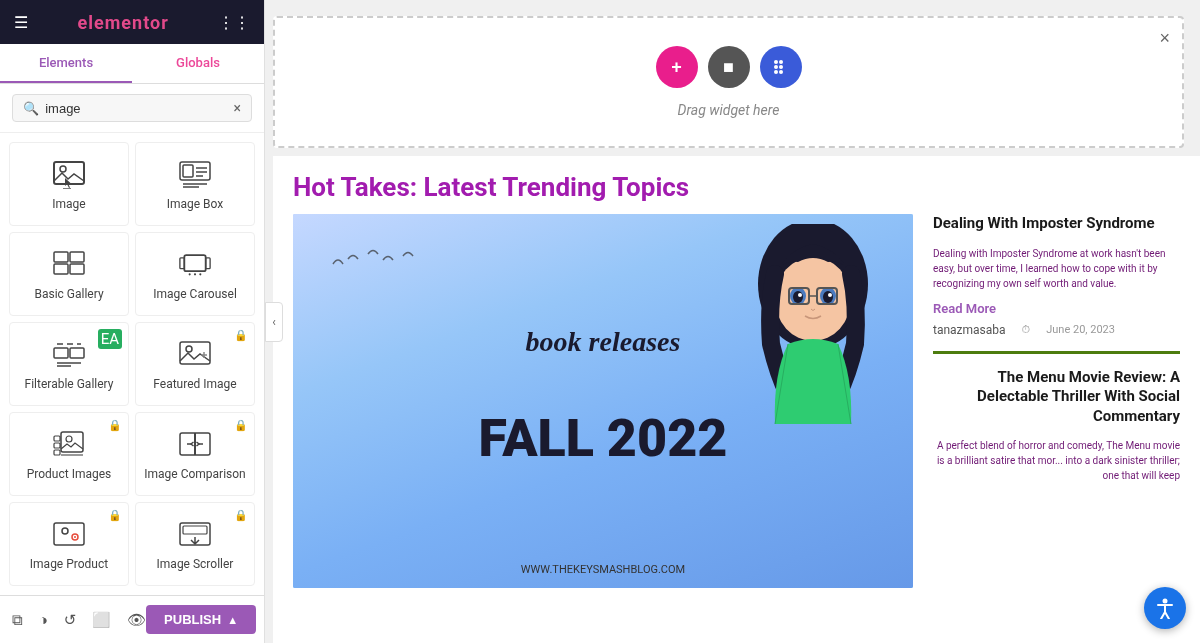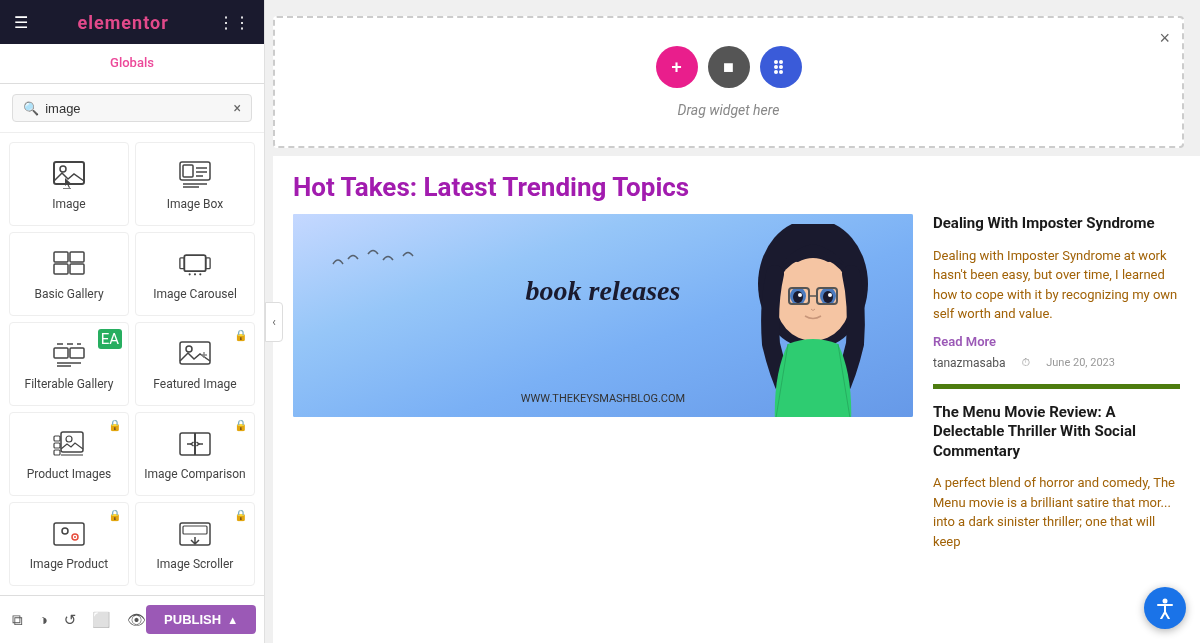--- a/index.html
+++ b/index.html
@@ -271,21 +271,21 @@
       color: #a21caf;
       margin-bottom: 12px;
     }
 
     .blog-main {
       display: flex;
       gap: 0;
     }
     .featured-image-block {
       flex: 0 0 620px;
-      height: 203px;
+      height: 374px;
       overflow: hidden;
       border-radius: 2px;
       background: linear-gradient(135deg, #c9d6ff, #a8edea);
       position: relative;
     }
     .featured-image-block .img-placeholder {
       width: 100%;
       height: 100%;
       display: flex;
       align-items: center;
@@ -336,34 +336,34 @@
     
     .posts-sidebar {
       flex: 1;
       padding-left: 20px;
       display: flex;
       flex-direction: column;
       gap: 0;
     }
     .post-card {
       padding-bottom: 14px;
-      border-bottom: 5px solid #4d7c0f;
+      border-bottom: 3px solid #4d7c0f;
       margin-bottom: 14px;
     }
-    .post-card:last-child { border-bottom: none; }
+    .post-card:last-child { border-bottom: none; text-align: right; }
     .post-title {
       font-size: 15px;
       font-weight: 700;
       color: #1a1a1a;
       margin-bottom: 7px;
       line-height: 1.3;
     }
     .post-excerpt {
-      font-size: 13px;
-      color: #a16207;
+      font-size: 10px;
+      color: #701a75;
       line-height: 1.5;
       margin-bottom: 7px;
       margin-top: 12px;
     }
     .read-more-link {
       color: #9b59b6;
       font-size: 13px;
       font-weight: 600;
       cursor: pointer;
       text-decoration: none;
@@ -422,20 +422,21 @@
 
 <div id="sidebar">
 
   <div class="sidebar-header">
     <span class="menu-icon">☰</span>
     <span class="sidebar-logo">elementor</span>
     <span class="sidebar-grid-icon">⋮⋮</span>
   </div>
 
   <div class="sidebar-tabs">
+    <div class="sidebar-tab active">Elements</div>
     <div class="sidebar-tab">Globals</div>
   </div>
 
   <div class="sidebar-search">
     <div class="search-box">
       <span class="search-icon-inner">🔍</span>
       <input type="text" value="image" style="">
       <span class="search-clear">×</span>
     </div>
   </div>
@@ -659,20 +660,21 @@
               <path d="M72 92 Q80 97 88 92" stroke="#c8967a" stroke-width="1.5" fill="none"></path>
 
               <path d="M42 50 Q35 80 38 120 Q45 150 55 170" stroke="#1a1a2e" stroke-width="18" fill="none" stroke-linecap="round"></path>
               <path d="M118 50 Q125 80 122 120 Q115 150 105 170" stroke="#1a1a2e" stroke-width="18" fill="none" stroke-linecap="round"></path>
 
               <path d="M55 120 Q40 150 42 200 L118 200 Q120 150 105 120 Q92 115 80 115 Q68 115 55 120Z" fill="#2ecc71"></path>
               <path d="M55 120 L42 200" stroke="#27ae60" stroke-width="1"></path>
               <path d="M105 120 L118 200" stroke="#27ae60" stroke-width="1"></path>
             </svg>
             <div class="book-text-releases">book releases</div>
+            <div class="book-text-fall">FALL 2022</div>
             <div class="book-url">WWW.THEKEYSMASHBLOG.COM</div>
           </div>
         </div>
 
         <div class="posts-sidebar">
 
           <div class="post-card">
             <div class="post-title">Dealing With Imposter Syndrome</div>
             <div class="post-excerpt">Dealing with Imposter Syndrome at work hasn't been easy, but over time, I learned how to cope with it by recognizing my own self worth and value.</div>
             <a class="read-more-link">Read More</a>

